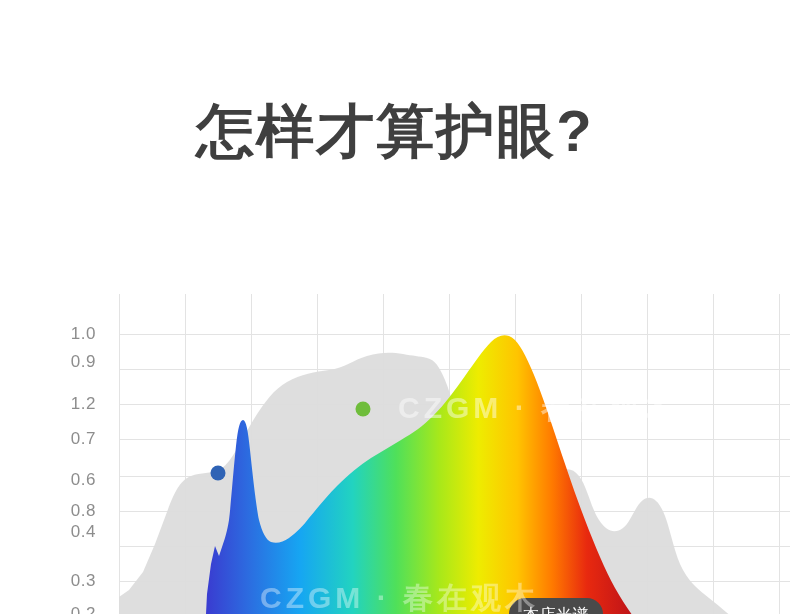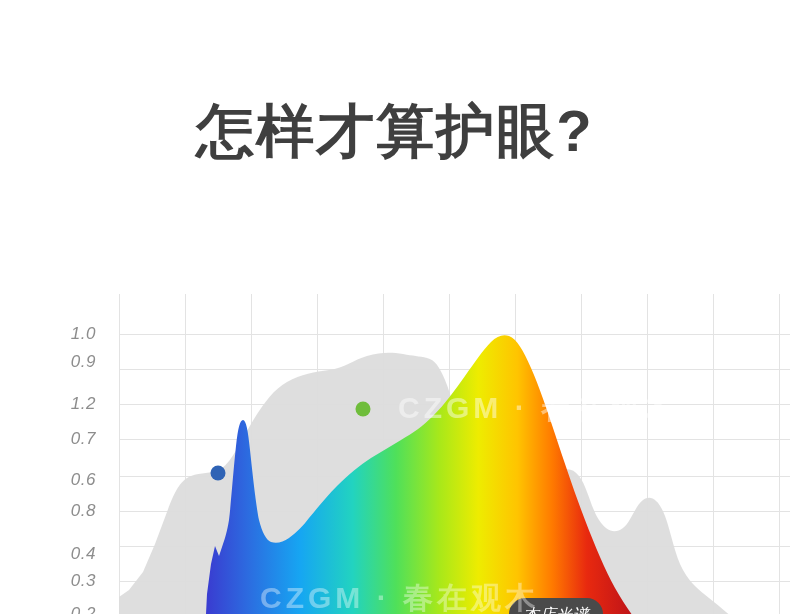--- a/index.html
+++ b/index.html
@@ -29,21 +29,21 @@
     font-size: 31px;
     line-height: 40px;
     font-weight: normal;
     color: #4a4a4a;
     letter-spacing: 1px;
   }
 
   .chart-wrap {
     position: absolute;
     left: 0; top: 288px;
-    width: 638px; height: 326px; font-style: italic;
+    width: 638px; height: 326px;
   }
   .ylabels {
     position: absolute;
     left: 0; top: 0;
     width: 112px; height: 326px;
   }
   .ylabel {
     position: absolute;
     right: 16px;
     font-size: 17px;
@@ -102,21 +102,21 @@
 
   <div class="chart-wrap">
 
     <div class="ylabels">
       <div class="ylabel" style="top:46px">1.0</div>
       <div class="ylabel" style="top:74px">0.9</div>
       <div class="ylabel" style="top:116px">1.2</div>
       <div class="ylabel" style="top:151px">0.7</div>
       <div class="ylabel" style="top:192px">0.6</div>
       <div class="ylabel" style="top:223px">0.8</div>
-      <div class="ylabel" style="top:266px">0.4</div>
+      <div class="ylabel" style="top:244px">0.4</div>
       <div class="ylabel" style="top:293px">0.3</div>
       <div class="ylabel" style="top:326px">0.2</div>
     </div>
 
     <div class="plot">
       <svg width="671" height="320" viewBox="0 0 671 320" xmlns="http://www.w3.org/2000/svg">
         <defs>
           <linearGradient id="spec" x1="0" y1="0" x2="1" y2="0">
             <stop offset="0.00" stop-color="#3a3ad0"></stop>
             <stop offset="0.10" stop-color="#2c6ce0"></stop>

